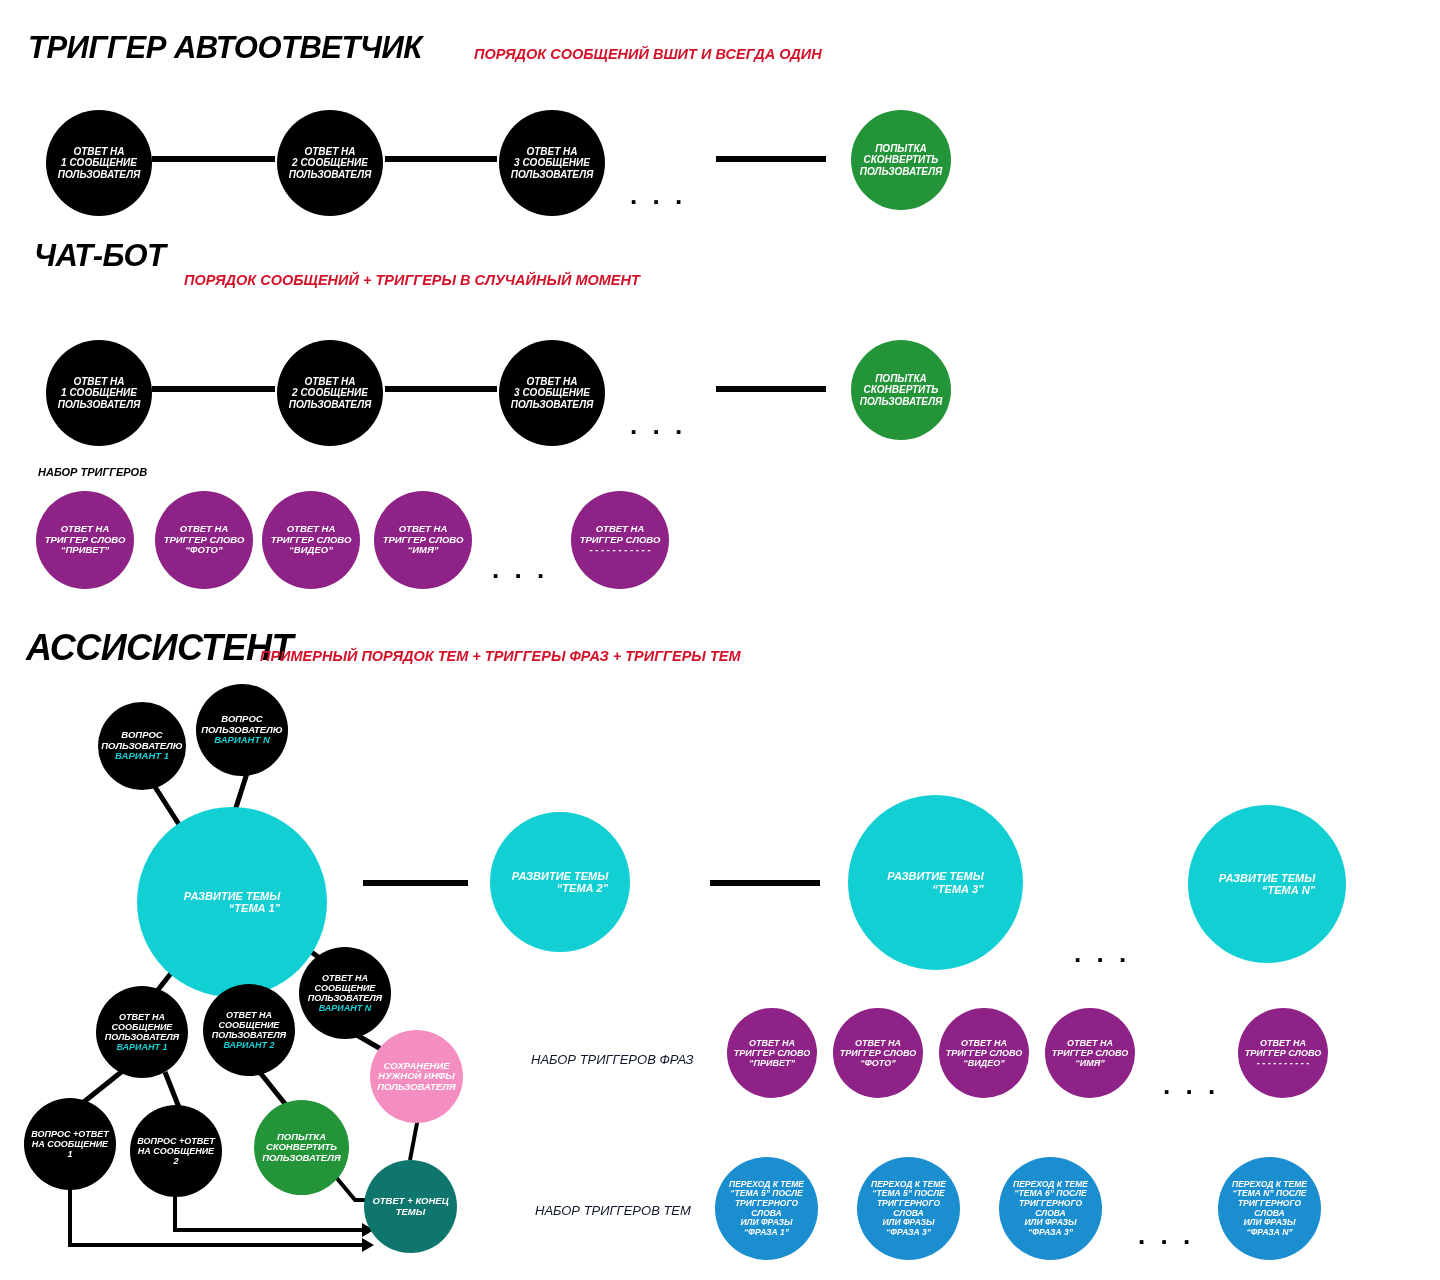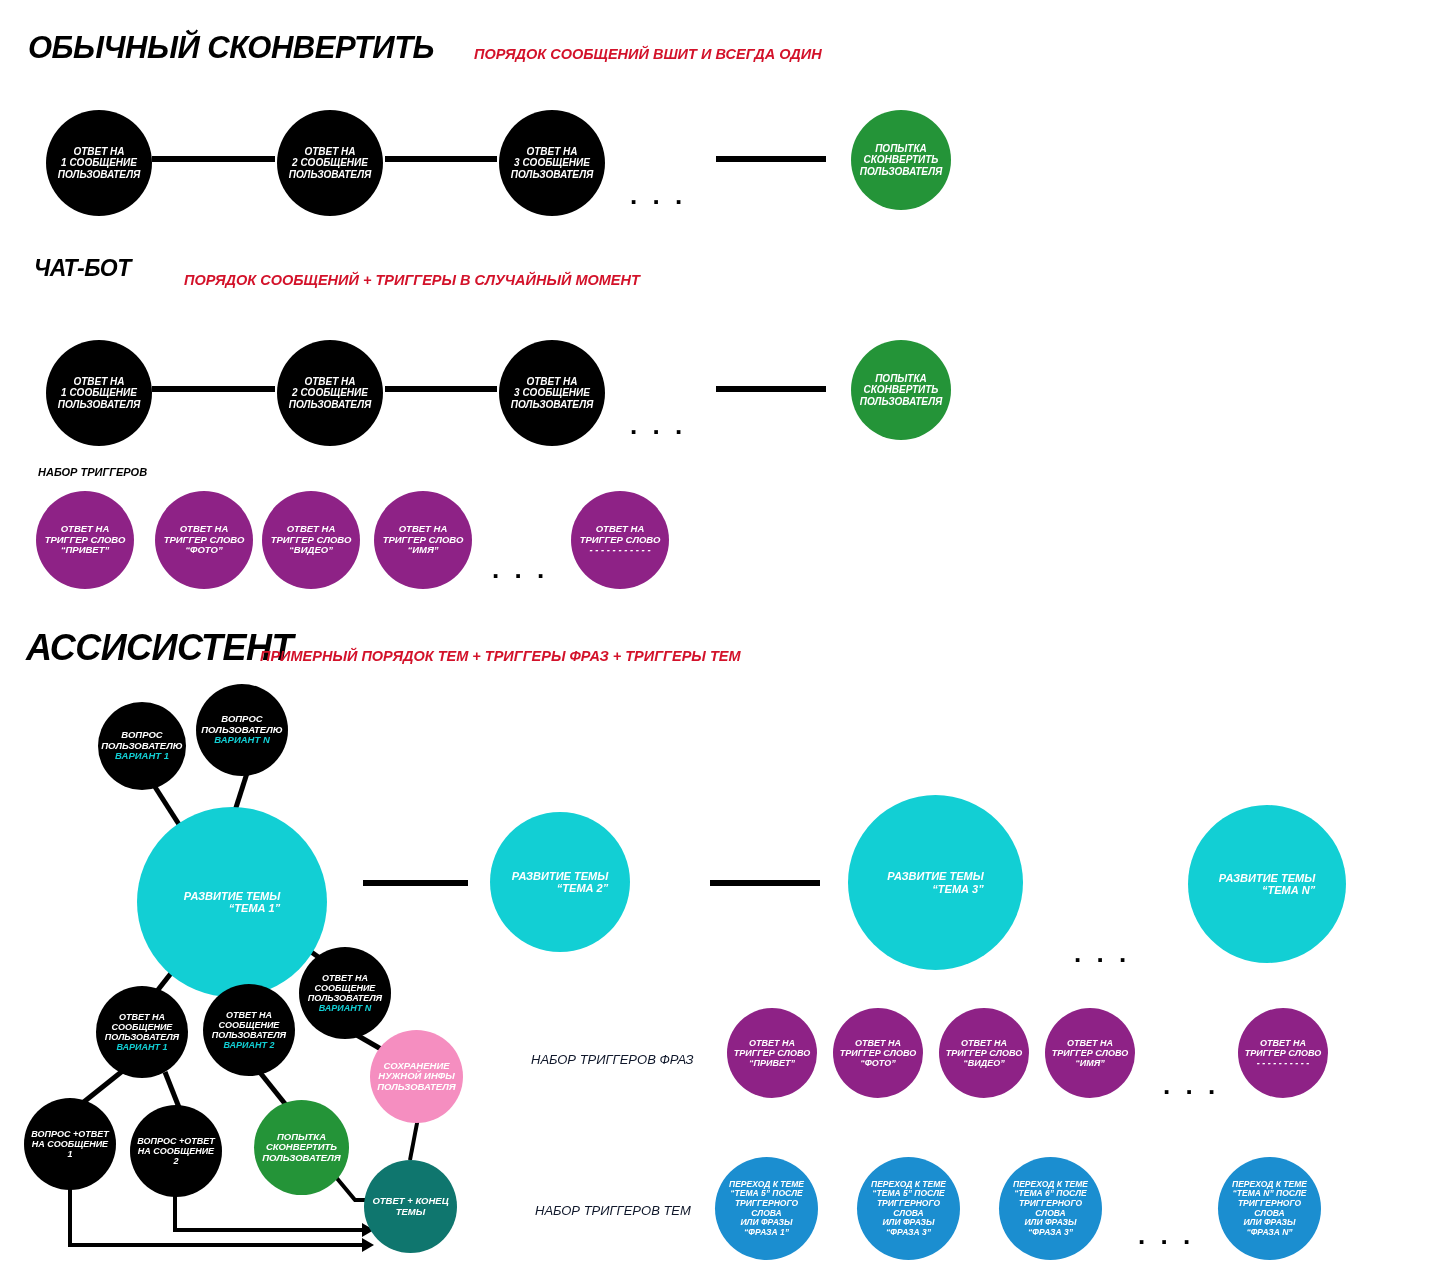--- a/index.html
+++ b/index.html
@@ -96,21 +96,21 @@
     width: 1440px;
     height: 1280px;
     pointer-events: none;
   }
 </style>
 </head>
 <body>
 
 <div id="canvas">
 
-  <div class="abs sec-title" style="left:28px; top:30px; font-size:31px;">ОБЫЧНЫЙ СКОНВЕРТИТЬ</div>
+  <div class="abs sec-title" style="left:28px; top:30px; font-size:31px;">ТРИГГЕР АВТООТВЕТЧИК</div>
   <div class="abs sec-sub" style="left:474px; top:46px; font-size:14.5px;">ПОРЯДОК СООБЩЕНИЙ ВШИТ И ВСЕГДА ОДИН</div>
 
   <div class="abs hline" style="left:152px; top:156px; width:123px;"></div>
   <div class="abs hline" style="left:385px; top:156px; width:112px;"></div>
   <div class="abs hline" style="left:716px; top:156px; width:110px;"></div>
   <div class="abs dots" style="left:630px; top:182px; font-size:26px;">. . .</div>
 
   <div class="abs node n-black" style="left:46px; top:110px; width:106px; height:106px; font-size:10px;">
     <div>
       <span>ОТВЕТ НА</span>
@@ -133,21 +133,21 @@
     </div>
   </div>
   <div class="abs node n-green" style="left:851px; top:110px; width:100px; height:100px; font-size:10px;">
     <div>
       <span>ПОПЫТКА</span>
       <span>СКОНВЕРТИТЬ</span>
       <span>ПОЛЬЗОВАТЕЛЯ</span>
     </div>
   </div>
 
-  <div class="abs sec-title" style="left:34px; top:255px; font-size:23px;">ЧАТ-БОТ</div>
+  <div class="abs sec-title" style="left:34px; top:238px; font-size:31px;">ЧАТ-БОТ</div>
   <div class="abs sec-sub" style="left:184px; top:272px; font-size:14.5px;">ПОРЯДОК СООБЩЕНИЙ + ТРИГГЕРЫ В СЛУЧАЙНЫЙ МОМЕНТ</div>
 
   <div class="abs hline" style="left:152px; top:386px; width:123px;"></div>
   <div class="abs hline" style="left:385px; top:386px; width:112px;"></div>
   <div class="abs hline" style="left:716px; top:386px; width:110px;"></div>
   <div class="abs dots" style="left:630px; top:412px; font-size:26px;">. . .</div>
 
   <div class="abs node n-black" style="left:46px; top:340px; width:106px; height:106px; font-size:10px;">
     <div>
       <span>ОТВЕТ НА</span>

